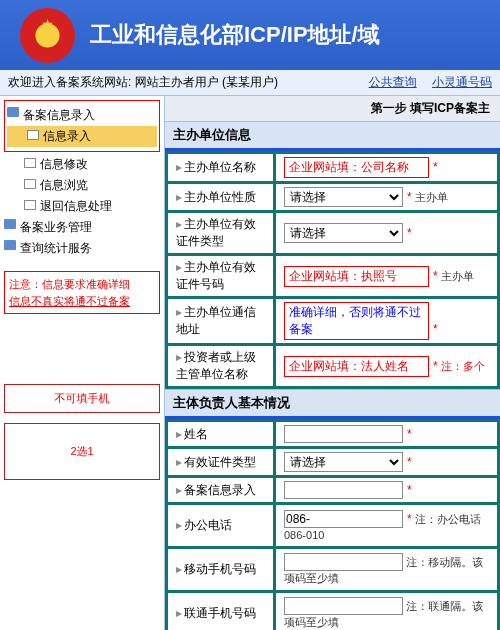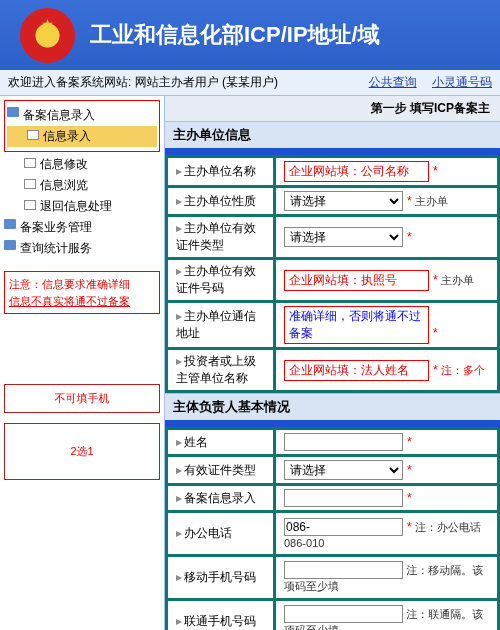--- a/index.html
+++ b/index.html
@@ -16,21 +16,21 @@
 .tree-box { border: 1px solid #e00; padding: 4px 2px; margin-bottom: 2px; }
 .tree-item { padding: 2px 0 2px 16px; cursor: pointer; color: #000; position: relative; }
 .tree-item.folder::before { content: ""; position: absolute; left: 0; top: 2px; width: 12px; height: 10px; background: #5a8ad0; border-radius: 1px; }
 .tree-item.sub { padding-left: 36px; }
 .tree-item.sub::before { content: ""; position: absolute; left: 20px; top: 4px; width: 10px; height: 8px; background: #fff; border: 1px solid #888; }
 .tree-item.selected { background: #f5d060; }
 .note-box { border: 1px solid #e00; color: #e00; padding: 4px; margin-top: 12px; font-size: 11px; line-height: 1.5; }
 .note-box2 { border: 1px solid #b91c1c; color: #e00; padding: 6px 4px; margin-top: 8px; font-size: 11px; text-align: center; }
 .main { flex: 1; overflow: hidden; }
 .step-bar { background: #e8ecf4; padding: 4px 10px; font-size: 12px; font-weight: bold; text-align: right; white-space: nowrap; }
-.section-header { background: #d8e4f4; border-top: 1px solid #a8c0e8; border-bottom: 7px solid #1d4ed8; padding: 4px 8px; font-weight: bold; font-size: 13px; }
+.section-header { background: #d8e4f4; border-top: 1px solid #a8c0e8; border-bottom: 3px solid #1d4ed8; padding: 4px 8px; font-weight: bold; font-size: 13px; }
 .form-table { width: 100%; border-collapse: collapse; }
 .form-table td { border: 3px solid #0f766e; padding: 3px 8px; font-size: 12px; vertical-align: middle; height: 26px; }
 .form-table td.label { width: 108px; background: #fff; }
 .form-table td.label .arrow { color: #888; margin-right: 2px; }
 .field-box { border: 1px solid #e00; min-height: 18px; padding: 1px 4px; color: #e00; font-size: 12px; display: inline-block; width: 145px; }
 .field-box.blue { color: #00f; }
 select, input[type=text] { border: 1px solid #888; font-size: 12px; padding: 1px; width: 119px; background: #fff; font-family: inherit; }
 .req { color: #e00; margin-left: 4px; }
 .extra { font-size: 11px; color: #333; white-space: nowrap; }
 .extra.red { color: #e00; }

